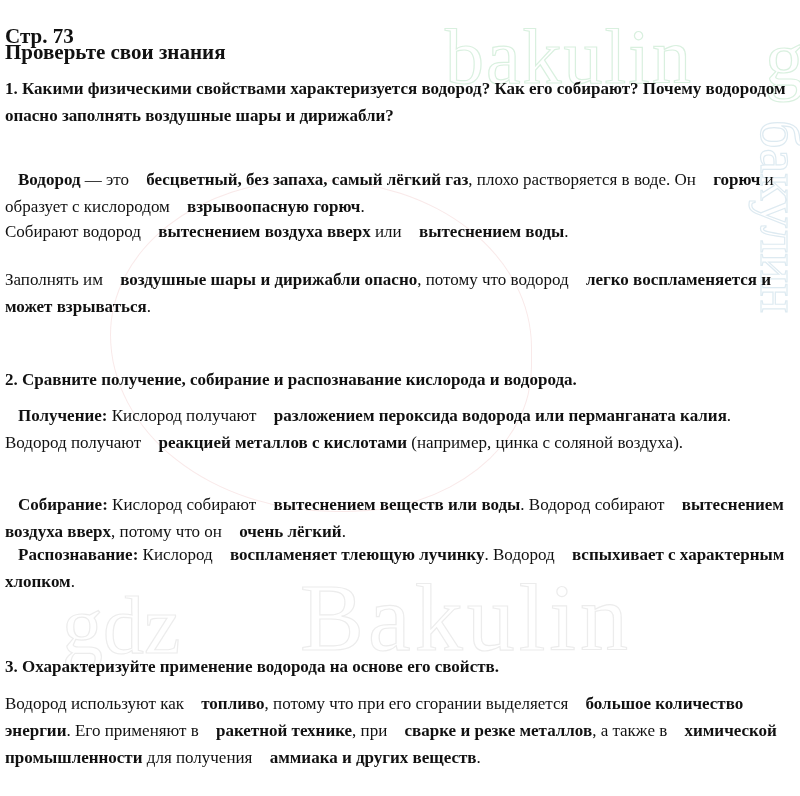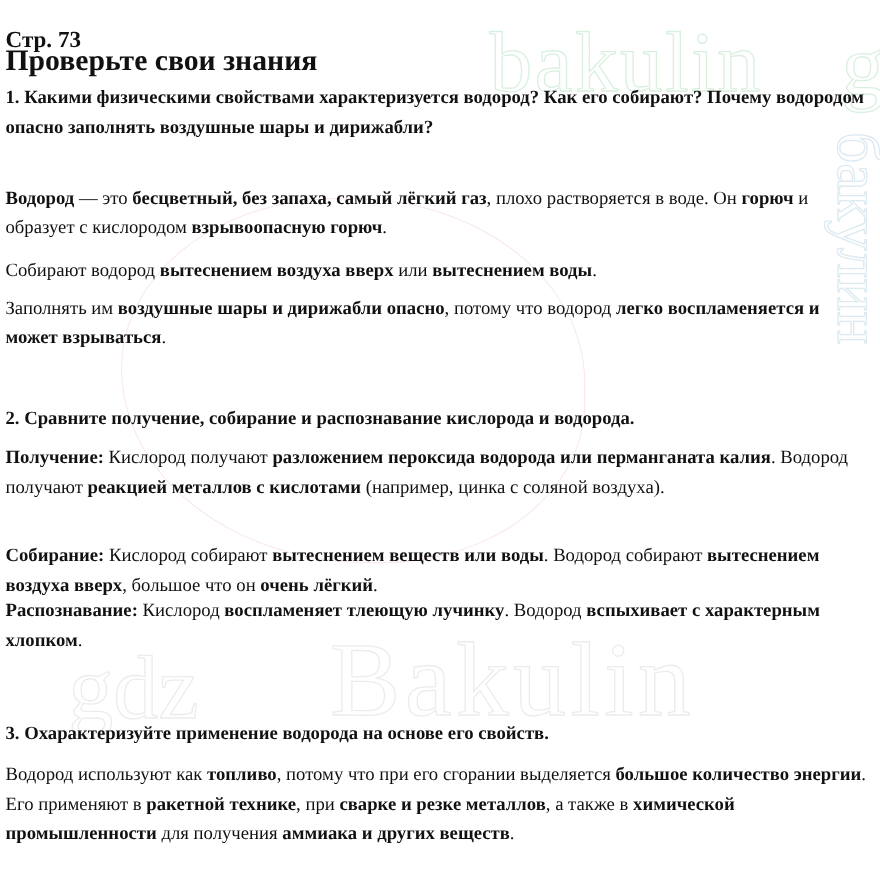--- a/index.html
+++ b/index.html
@@ -52,53 +52,53 @@
       position: absolute;
       top: 24px;
       left: 5px;
       font-size: 21px;
       font-weight: bold;
     }
     .section-title {
       position: absolute;
       top: 40px;
       left: 5px;
-      font-size: 27px;
+      font-size: 21px;
       font-weight: bold;
     }
     .block {
       position: absolute;
       left: 5px;
       width: 790px;
       font-size: 17px;
       line-height: 27px;
     }
     .q { font-weight: bold; }
     .p { font-weight: normal; }
-    b { font-weight: bold; }
+    b { font-weight: bold; margin-left: 13px; }
   </style>
 </head>
 <body>
 
 <div class="watermark wm-top">bakulin</div>
 <div class="watermark wm-top-gdz">gdz</div>
 <div class="watermark wm-vertical">бакулин</div>
 <div class="watermark wm-bottom-gdz">gdz</div>
 <div class="watermark wm-bottom">Bakulin</div>
 <div class="wm-face"></div>
 
 <div class="content">
   <div class="page-num">Стр. 73</div>
   <div class="section-title">Проверьте свои знания</div>
 
   <div class="block q" style="top:75px;">1. Какими физическими свойствами характеризуется водород? Как его собирают? Почему водородом опасно заполнять воздушные шары и дирижабли?</div>
   <div class="block p" style="top:166px;"><b>Водород</b><span> — это </span><b>бесцветный, без запаха, самый лёгкий газ</b><span>, плохо растворяется в воде. Он </span><b>горюч</b><span> и образует с кислородом </span><b>взрывоопасную горюч</b><span>.</span></div>
-  <div class="block p" style="top:232px;"><span>Собирают водород </span><b>вытеснением воздуха вверх</b><span> или </span><b>вытеснением воды</b><span>.</span></div>
+  <div class="block p" style="top:218px;"><span>Собирают водород </span><b>вытеснением воздуха вверх</b><span> или </span><b>вытеснением воды</b><span>.</span></div>
   <div class="block p" style="top:266px;"><span>Заполнять им </span><b>воздушные шары и дирижабли опасно</b><span>, потому что водород </span><b>легко воспламеняется и может взрываться</b><span>.</span></div>
 
   <div class="block q" style="top:366px;">2. Сравните получение, собирание и распознавание кислорода и водорода.</div>
   <div class="block p" style="top:402px;"><b>Получение:</b><span> Кислород получают </span><b>разложением пероксида водорода или перманганата калия</b><span>. Водород получают </span><b>реакцией металлов с кислотами</b><span> (например, цинка с соляной воздуха).</span></div>
-  <div class="block p" style="top:491px;"><b>Собирание:</b><span> Кислород собирают </span><b>вытеснением веществ или воды</b><span>. Водород собирают </span><b>вытеснением воздуха вверх</b><span>, большое что он </span><b>очень лёгкий</b><span>.</span></div>
+  <div class="block p" style="top:491px;"><b>Собирание:</b><span> Кислород собирают </span><b>вытеснением веществ или воды</b><span>. Водород собирают </span><b>вытеснением воздуха вверх</b><span>, потому что он </span><b>очень лёгкий</b><span>.</span></div>
   <div class="block p" style="top:541px;"><b>Распознавание:</b><span> Кислород </span><b>воспламеняет тлеющую лучинку</b><span>. Водород </span><b>вспыхивает с характерным хлопком</b><span>.</span></div>
 
   <div class="block q" style="top:653px;">3. Охарактеризуйте применение водорода на основе его свойств.</div>
   <div class="block p" style="top:690px;"><span>Водород используют как </span><b>топливо</b><span>, потому что при его сгорании выделяется </span><b>большое количество энергии</b><span>. Его применяют в </span><b>ракетной технике</b><span>, при </span><b>сварке и резке металлов</b><span>, а также в </span><b>химической промышленности</b><span> для получения </span><b>аммиака и других веществ</b><span>.</span></div>
 </div>
 
 </body></html>

